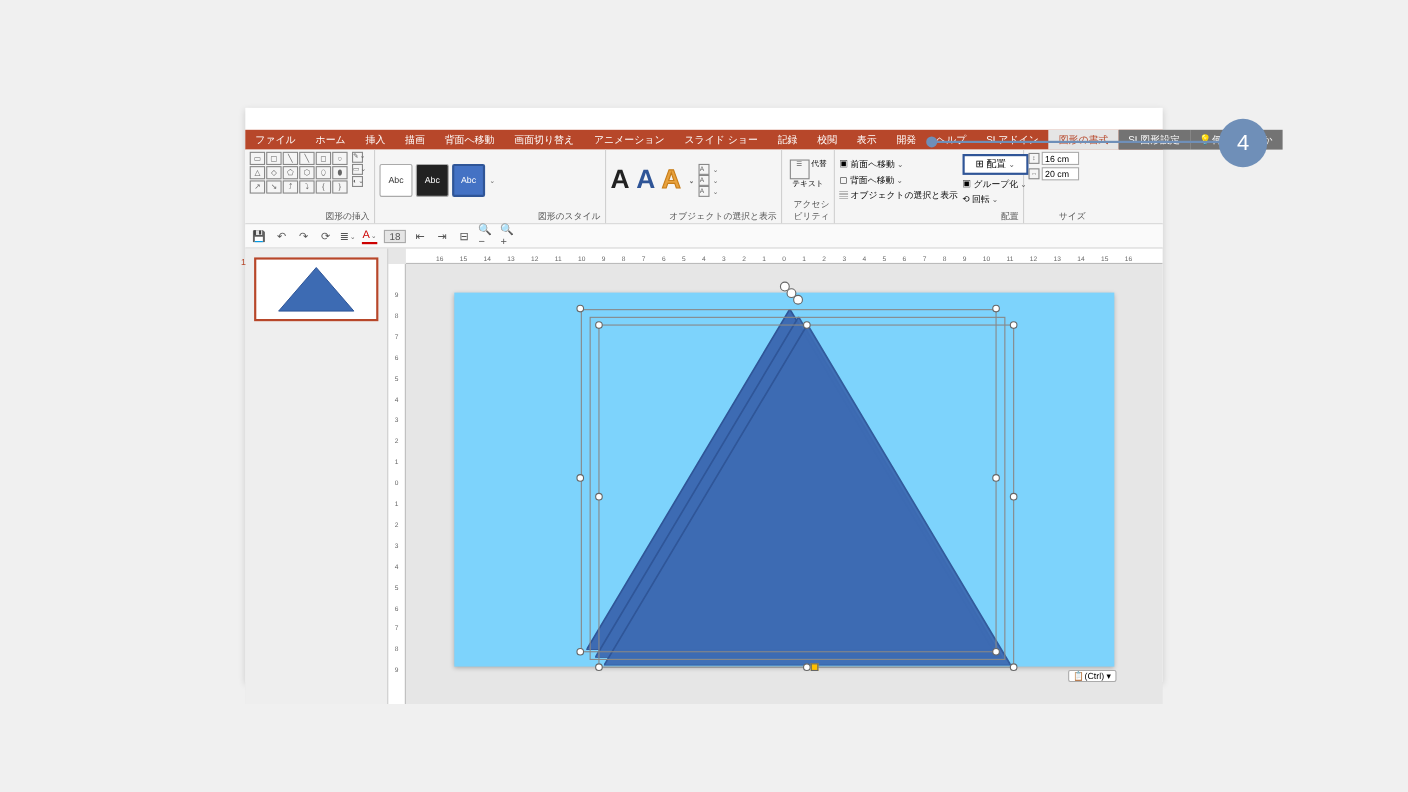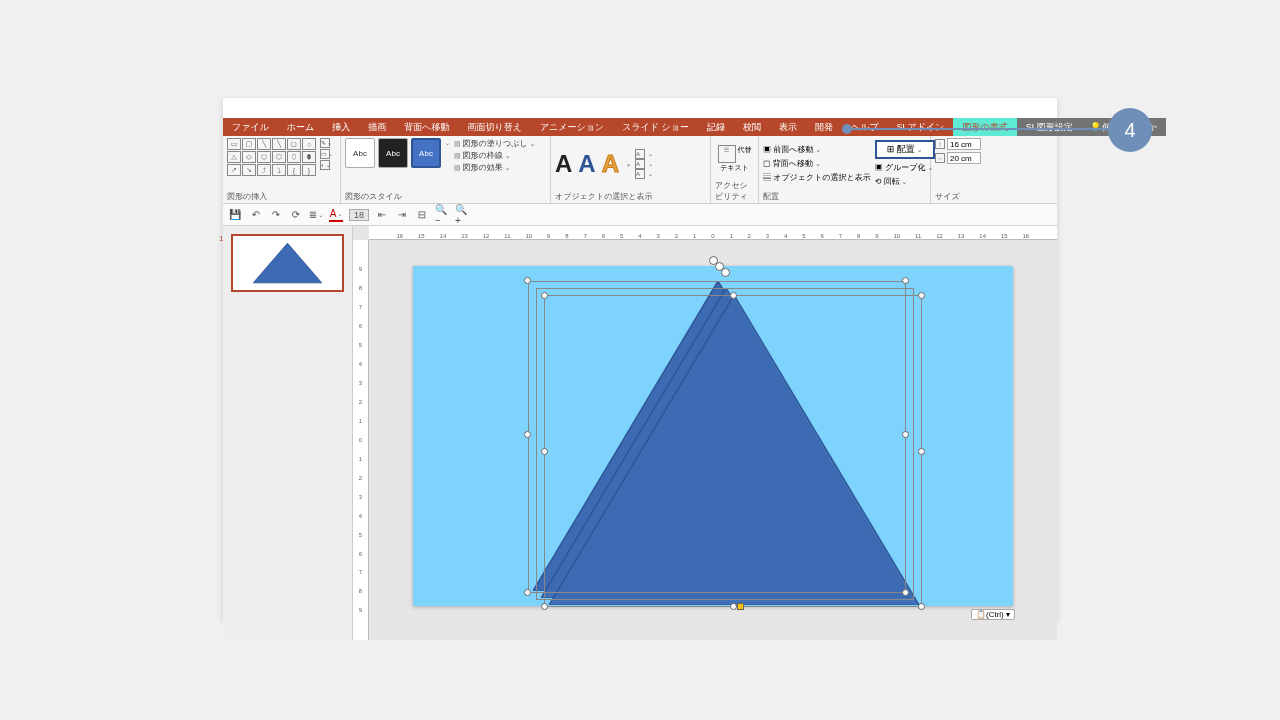--- a/index.html
+++ b/index.html
@@ -15,41 +15,41 @@
   .tabs {
     display: flex;
     height: 18px;
     background: #b7472a;
     color: #fff;
     font-size: 9px;
     align-items: center;
     margin-top: 20px;
   }
   .tab { padding: 0 9px; height: 100%; display: flex; align-items: center; white-space: nowrap; cursor: pointer; }
-  .tab.active { background: #5eead4; color: #b7472a; }
+  .tab.active { background: #e5e5e5; color: #b7472a; }
   .tab.dark { background: #737373; }
   .ribbon {
     height: 68px;
     border-bottom: 1px solid #d0d0d0;
     display: flex;
     background: #f5f5f5;
     font-size: 8px;
   }
   .group {
     border-right: 1px solid #d0d0d0;
     padding: 2px 4px 1px 4px;
     display: flex;
     flex-direction: column;
     justify-content: space-between;
   }
-  .group-title { text-align: left; font-size: 8px; color: #555; margin-top: 2px; font-family: Liberation Serif, serif; }
+  .group-title { text-align: right; font-size: 8px; color: #555; margin-top: 2px; font-family: Liberation Serif, serif; }
   .group-body { display: flex; gap: 4px; flex: 1; }
   .shape-gallery { display: grid; grid-template-columns: repeat(6, 14px); grid-auto-rows: 12px; gap: 1px; }
   .shape-gallery div { border: 1px solid #888; font-size: 7px; display:flex;align-items:center;justify-content:center;color:#666; }
-  .style-gallery { display: flex; gap: 3px; }
+  .style-gallery { display: flex; gap: 3px; align-items: center; }
   .style-box { width: 30px; height: 30px; border: 1px solid #aaa; display:flex;align-items:center;justify-content:center;font-size:8px;border-radius:2px; }
   .sb1 { background:#fff;color:#333; }
   .sb2 { background:#222;color:#fff; }
   .sb3 { background:#4472c4;color:#fff;border:2px solid #2f5597; }
   .style-opts { display:flex;flex-direction:column;gap:1px;font-size:8px;color:#333; }
   .style-opts span::before { content:"▧ "; color:#888;font-size:7px; }
   .wa-gallery { display:flex;gap:6px;align-items:center;font-family:serif;font-weight:bold; }
   .wa-gallery .wa { font-size:24px; }
   .wa1{color:#222;} .wa2{color:#2f5597;} .wa3{color:#e8a23d;-webkit-text-stroke:1px #c77d1a;}
   .v-opts { display:flex;flex-direction:column;gap:0px;font-size:8px;color:#333;justify-content:center; }
@@ -178,25 +178,20 @@
       <div class="group-title">図形の挿入</div>
     </div>
 
     <div class="group" style="width:210px">
       <div class="group-body">
         <div class="style-gallery">
           <div class="style-box sb1">Abc</div>
           <div class="style-box sb2">Abc</div>
           <div class="style-box sb3">Abc</div>
           <span class="tiny-caret"></span>
-        </div>
-        <div class="style-opts">
-          <span class="dropdown-caret">図形の塗りつぶし</span>
-          <span class="dropdown-caret">図形の枠線</span>
-          <span class="dropdown-caret">図形の効果</span>
         </div>
       </div>
       <div class="group-title">図形のスタイル</div>
     </div>
 
     <div class="group" style="width:160px">
       <div class="group-body" style="align-items:center;">
         <div class="wa-gallery">
           <span class="wa wa1">A</span>
           <span class="wa wa2">A</span>

